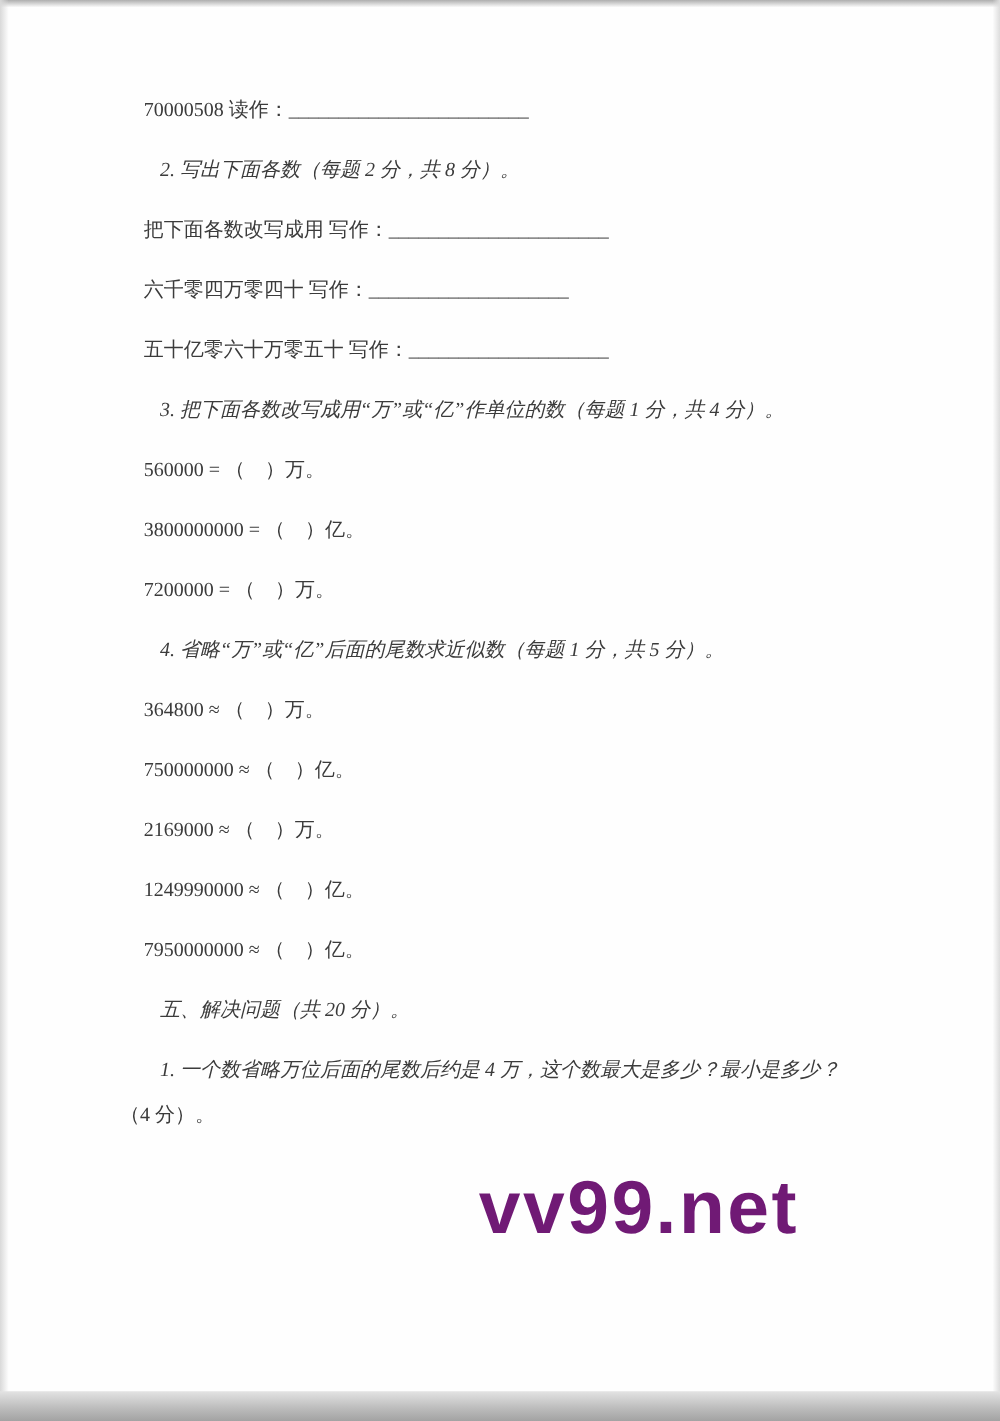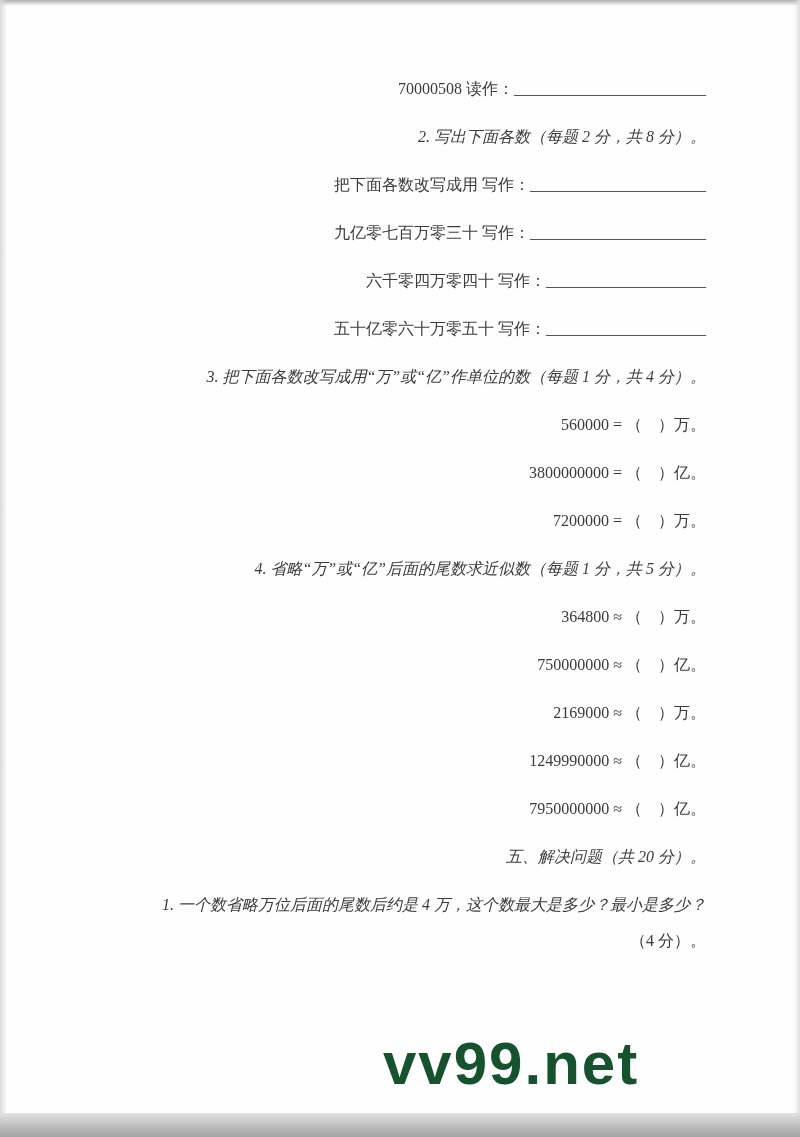--- a/index.html
+++ b/index.html
@@ -11,21 +11,20 @@
     height: 1137px;
     position: relative;
     overflow: hidden;
     background: #ffffff;
     font-family: "Liberation Serif", "DejaVu Serif", serif;
   }
   .page {
     position: absolute;
     inset: 0;
     background: #fefefe;
-    text-align: right;
   }
   .edge-top {
     position: absolute;
     top: 0; left: 0; right: 0;
     height: 6px;
     background: linear-gradient(#aeaeae, rgba(255,255,255,0));
   }
   .edge-bottom {
     position: absolute;
     bottom: 0; left: 0; right: 0;
@@ -57,42 +56,41 @@
     line-height: 36px;
     white-space: normal;
   }
   p.line.no-gap { margin-bottom: 0; }
   .indent-0 { text-indent: 0; }
   .indent-1 { text-indent: 19px; }
   .indent-2 { text-indent: 32px; font-style: italic; }
   .watermark {
     position: absolute;
     left: 383px;
-    top: 1029px;
+    top: 931px;
     font-family: "Liberation Sans", "DejaVu Sans", sans-serif;
     font-weight: bold;
     font-size: 60px;
     letter-spacing: 2px;
-    color: #14532d;
+    color: #701a75;
     user-select: none;
   }
 </style>
 </head>
 <body>
 
 <div class="page">
   <div class="edge-top"></div>
   <div class="edge-left"></div>
   <div class="edge-right"></div>
 
   <div class="content">
     <p class="line indent-1">70000508 读作：________________________</p>
     <p class="line indent-2">2. 写出下面各数（每题 2 分，共 8 分）。</p>
     <p class="line indent-1">把下面各数改写成用 写作：______________________</p>
-    <p class="line indent-1">九亿零七百万零三十 写作：______________________</p>
     <p class="line indent-1">六千零四万零四十 写作：____________________</p>
     <p class="line indent-1">五十亿零六十万零五十 写作：____________________</p>
     <p class="line indent-2">3. 把下面各数改写成用“万”或“亿”作单位的数（每题 1 分，共 4 分）。</p>
     <p class="line indent-1">560000 = （　）万。</p>
     <p class="line indent-1">3800000000 = （　）亿。</p>
     <p class="line indent-1">7200000 = （　）万。</p>
     <p class="line indent-2">4. 省略“万”或“亿”后面的尾数求近似数（每题 1 分，共 5 分）。</p>
     <p class="line indent-1">364800 ≈ （　）万。</p>
     <p class="line indent-1">750000000 ≈ （　）亿。</p>
     <p class="line indent-1">2169000 ≈ （　）万。</p>

